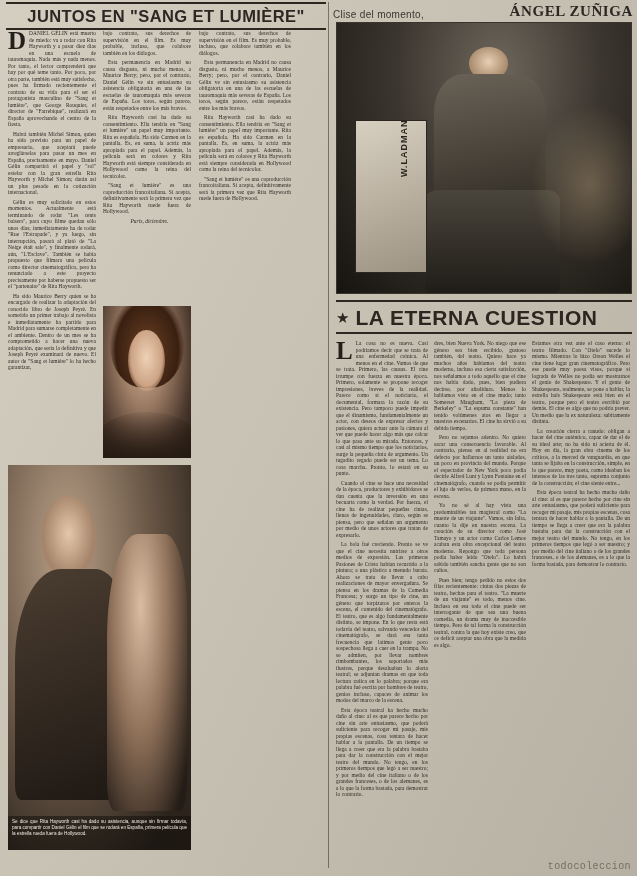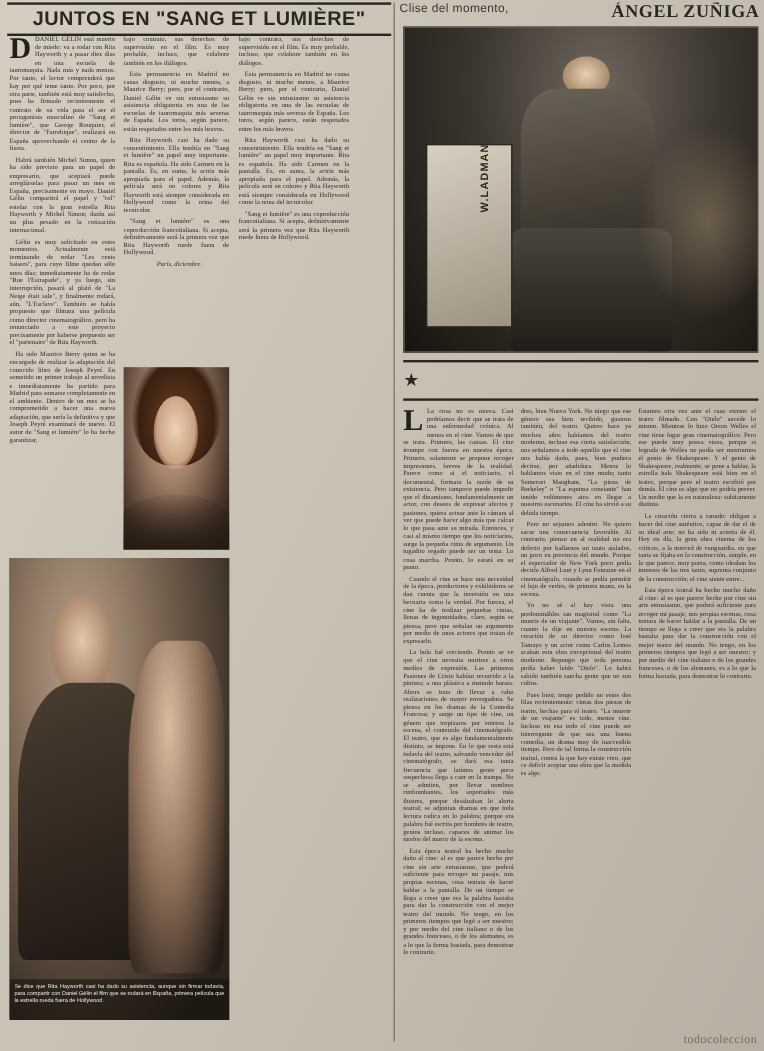--- a/index.html
+++ b/index.html
@@ -24,21 +24,21 @@
     display:flex;align-items:center;justify-content:center;
     overflow:hidden;
   }
   .hdr-left .t{
     font-family:"Liberation Sans", sans-serif;
     font-weight:bold;font-size:16.5px;letter-spacing:.4px;
     color:#2b2723;white-space:nowrap;
   }
   .hdr-right{
     position:absolute;left:333px;top:2px;width:300px;height:18px;
-    display:flex;align-items:flex-start;justify-content:space-between;
+    display:flex;align-items:flex-end;justify-content:space-between;
     overflow:hidden;
   }
   .hdr-right .small{
     font-family:"Liberation Sans", sans-serif;
     font-size:10px;color:#3a3630;letter-spacing:.3px;white-space:nowrap;
   }
   .hdr-right .big{
     font-family:Liberation Serif, serif;
     font-weight:bold;font-size:15px;color:#2b2723;letter-spacing:.6px;white-space:nowrap;
   }
@@ -179,21 +179,21 @@
   }
   .eterna-rule-bot{position:absolute;left:336px;top:332px;width:296px;height:2px;background:#2c2720;}
 
   .r1{left:336px;top:340px;width:92px;height:500px;}
   .r2{left:434px;top:340px;width:92px;height:500px;}
   .r3{left:532px;top:340px;width:98px;height:500px;}
 
   
   .wm{
     position:absolute;right:6px;bottom:4px;
-    font-family:Liberation Serif, serif;
+    font-family:Liberation Mono, monospace;
     font-size:10px;color:#6a6254;opacity:.85;letter-spacing:.4px;
   }
 </style>
 </head>
 <body>
 
 <div class="page">
 
   <div class="hdr-left">
     <span class="t">JUNTOS EN "SANG ET LUMIÈRE"</span>
@@ -246,20 +246,21 @@
     <div class="suit"></div>
     <div class="legs"></div>
     <div class="poster"></div>
     <div class="vert-text">W.LADMAN</div>
     <div class="right-glow"></div>
   </div>
 
   <div class="eterna-rule-top"></div>
   <div class="eterna">
     <span class="star">★</span>
+    <span class="title">LA ETERNA CUESTION</span>
   </div>
   <div class="eterna-rule-bot"></div>
 
   <div class="col r1">
     <p class="first"><span class="dropcap">L</span><span>La cosa no es nueva. Casi podríamos decir que se trata de una enfermedad crónica. Al menos en el cine. Vamos de que se trata. Primero, las causas. El cine irrumpe con fuerza en nuestra época. Primero, solamente se propone recoger impresiones, breves de la realidad. Parece como si el noticiario, el documental, formara la razón de su existencia. Pero tampoco puede impedir que el dinamismo, fundamentalmente un actor, con deseos de expresar afectos y pasiones, quiera actuar ante la cámara al ver que puede hacer algo más que calcar lo que pasa ante su mirada. Entonces, y casi al mismo tiempo que los noticiarios, surge la pequeña cinta de argumento. Un tugadito regado puede ser un tema. Lo cosa marcha. Pronto, lo estará en su punto.</span></p>
     <p>Cuando el cine se hace una necesidad de la época, productores y exhibidores se dan cuenta que la inversión en una becuarta como la verdad. Por fuerza, el cine ha de realizar pequeñas cintas, llenas de ingenuidades, claro, según se piensa, pero que señalan un argumento por medio de unos actores que tratan de expresarlo.</p>
     <p>La bola fué creciendo. Pronto se ve que el cine necesita nutrirse a otros medios de expresión. Las primeras Pasiones de Cristo habían recurrido a la pintura; a una plástica a menudo barata. Ahora se trata de llevar a cabo realizaciones de mayor envergadura. Se piensa en los dramas de la Comedia Francesa; y surge un tipo de cine, un género que torpizaros por enteros la escena, el contenido del cinematógrafo. El teatro, que es algo fundamentalmente distinto, se impone. En lo que resta está todavía del teatro, salvando vencedor del cinematógrafo, se dará esa tanta frecuencia que latimos gente poco sospechosa llega a caer en la trampa. No se admiten, por llevar nombres rimbombantes, los soportados más ilustres, porque desaluaban lo alorta teatral; se adjuntan dramas en que toda lectura radica en lo palabra; porque era palabra fué escrita por hombres de teatro, genios incluso, capaces de animar los modos del marco de la escena.</p>
     <p>Esta época teatral ha hecho mucho daño al cine: al es que parece hecho por cine sin arte entusiasmo, que poderá suficiente para recoger mi pasaje, mis propias escenas, cosa tentara de hacer hablar a la pantalla. De un tiempo se llega a creer que era la palabra bastaba para dar la construcción con el mejor teatro del mundo. No tengo, en los primeros tiempos que legó a ser nuestro; y por medio del cine italiano o de los grandes franceses, o de los alemanes, es a lo que la forma bastada, para demostrar lo contrario.</p>
   </div>
 

